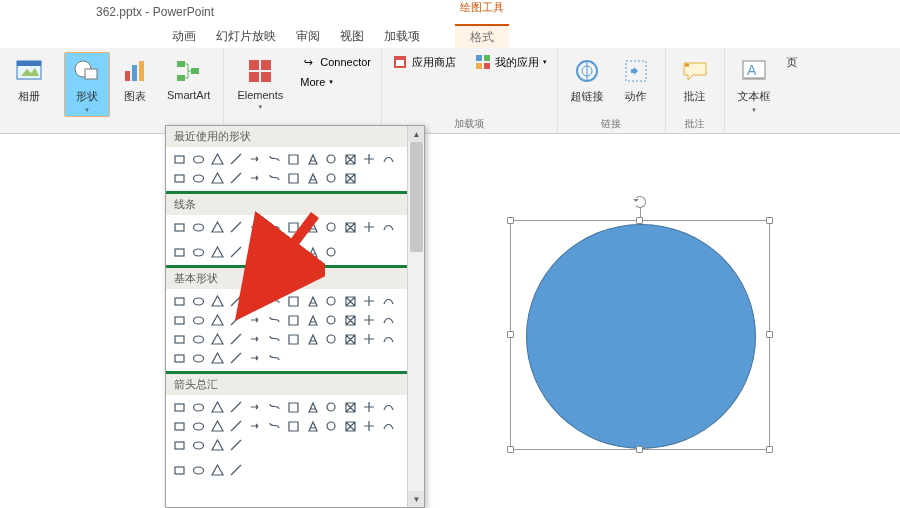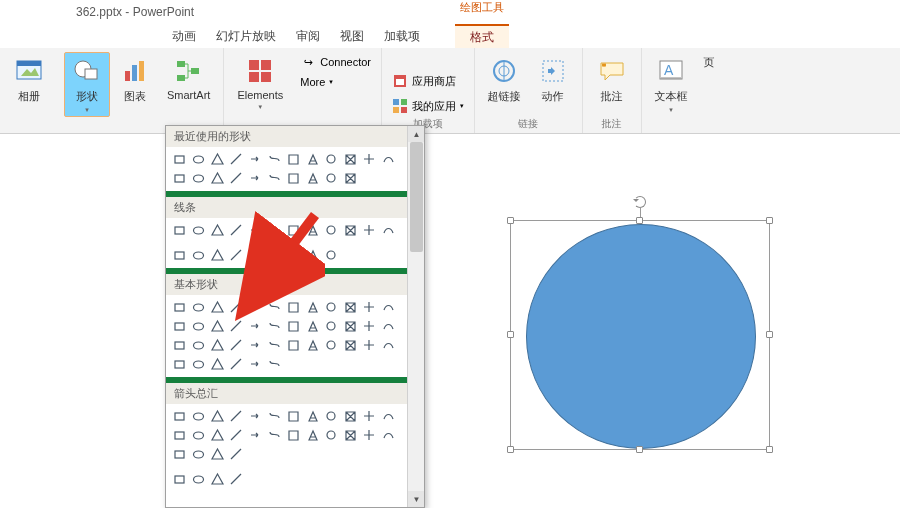--- a/index.html
+++ b/index.html
@@ -9,21 +9,21 @@
     background: #fff;
     width: 900px;
     height: 508px;
     overflow: hidden;
     position: relative;
   }
   .title-bar {
     height: 24px;
     display: flex;
     align-items: center;
-    padding-left: 76px;
+    padding-left: 96px;
     position: relative;
   }
   .title-bar .title { font-size: 12px; color: #5a5a5a; }
   .contextual-tab {
     position: absolute;
     left: 455px;
     top: 0;
     width: 54px;
     text-align: center;
     color: #d35400;
@@ -32,21 +32,21 @@
   }
   .contextual-sub {
     position: absolute;
     left: 455px;
     top: 24px;
     width: 54px;
     height: 24px;
     background: #fff4e5;
     text-align: center;
     line-height: 22px;
-    color: #7f1d1d;
+    color: #737373;
     border-top: 2px solid #d35400;
     z-index: 5;
   }
   .tabs {
     height: 24px;
     display: flex;
     align-items: center;
     padding-left: 140px;
     gap: 20px;
     position: relative;
@@ -134,21 +134,21 @@
     font-size: 8px; color: #555;
   }
   .scroll-arrow.up { top: 0; }
   .scroll-arrow.down { bottom: 0; }
   .shapes-inner { padding: 0; width: calc(100% - 17px); overflow: hidden; }
   .cat-header {
     background: #eeece6;
     color: #5a5a5a;
     font-size: 11px;
     padding: 3px 8px;
-    border-top: 6px solid #15803d;
+    border-top: 3px solid #15803d;
   }
   .cat-header:first-child { border-top: none; }
   .cat-grid {
     display: flex;
     flex-wrap: wrap;
     padding: 3px 4px;
     gap: 0;
   }
   .shape-cell {
     width: 19px; height: 19px;
@@ -313,21 +313,21 @@
         </div>
         <div class="small-btn">
           <span>More</span>
           <span style="font-size:7px;">▾</span>
         </div>
       </div>
     </div>
   </div>
 
   <div class="ribbon-group">
-    <div class="ribbon-row" style="flex-direction:column;justify-content:flex-end;gap:5px;align-items:flex-start;">
+    <div class="ribbon-row" style="flex-direction:row;justify-content:flex-end;gap:11px;align-items:flex-start;">
       <div class="small-btn">
         <span class="ic">
           <svg viewBox="0 0 16 16">
               <rect x="2" y="2" width="12" height="12" fill="#d9534f"></rect>
               <rect x="4" y="6" width="8" height="6" fill="#fff"></rect>
             </svg>
         </span>
         <span>应用商店</span>
       </div>
       <div class="small-btn">

